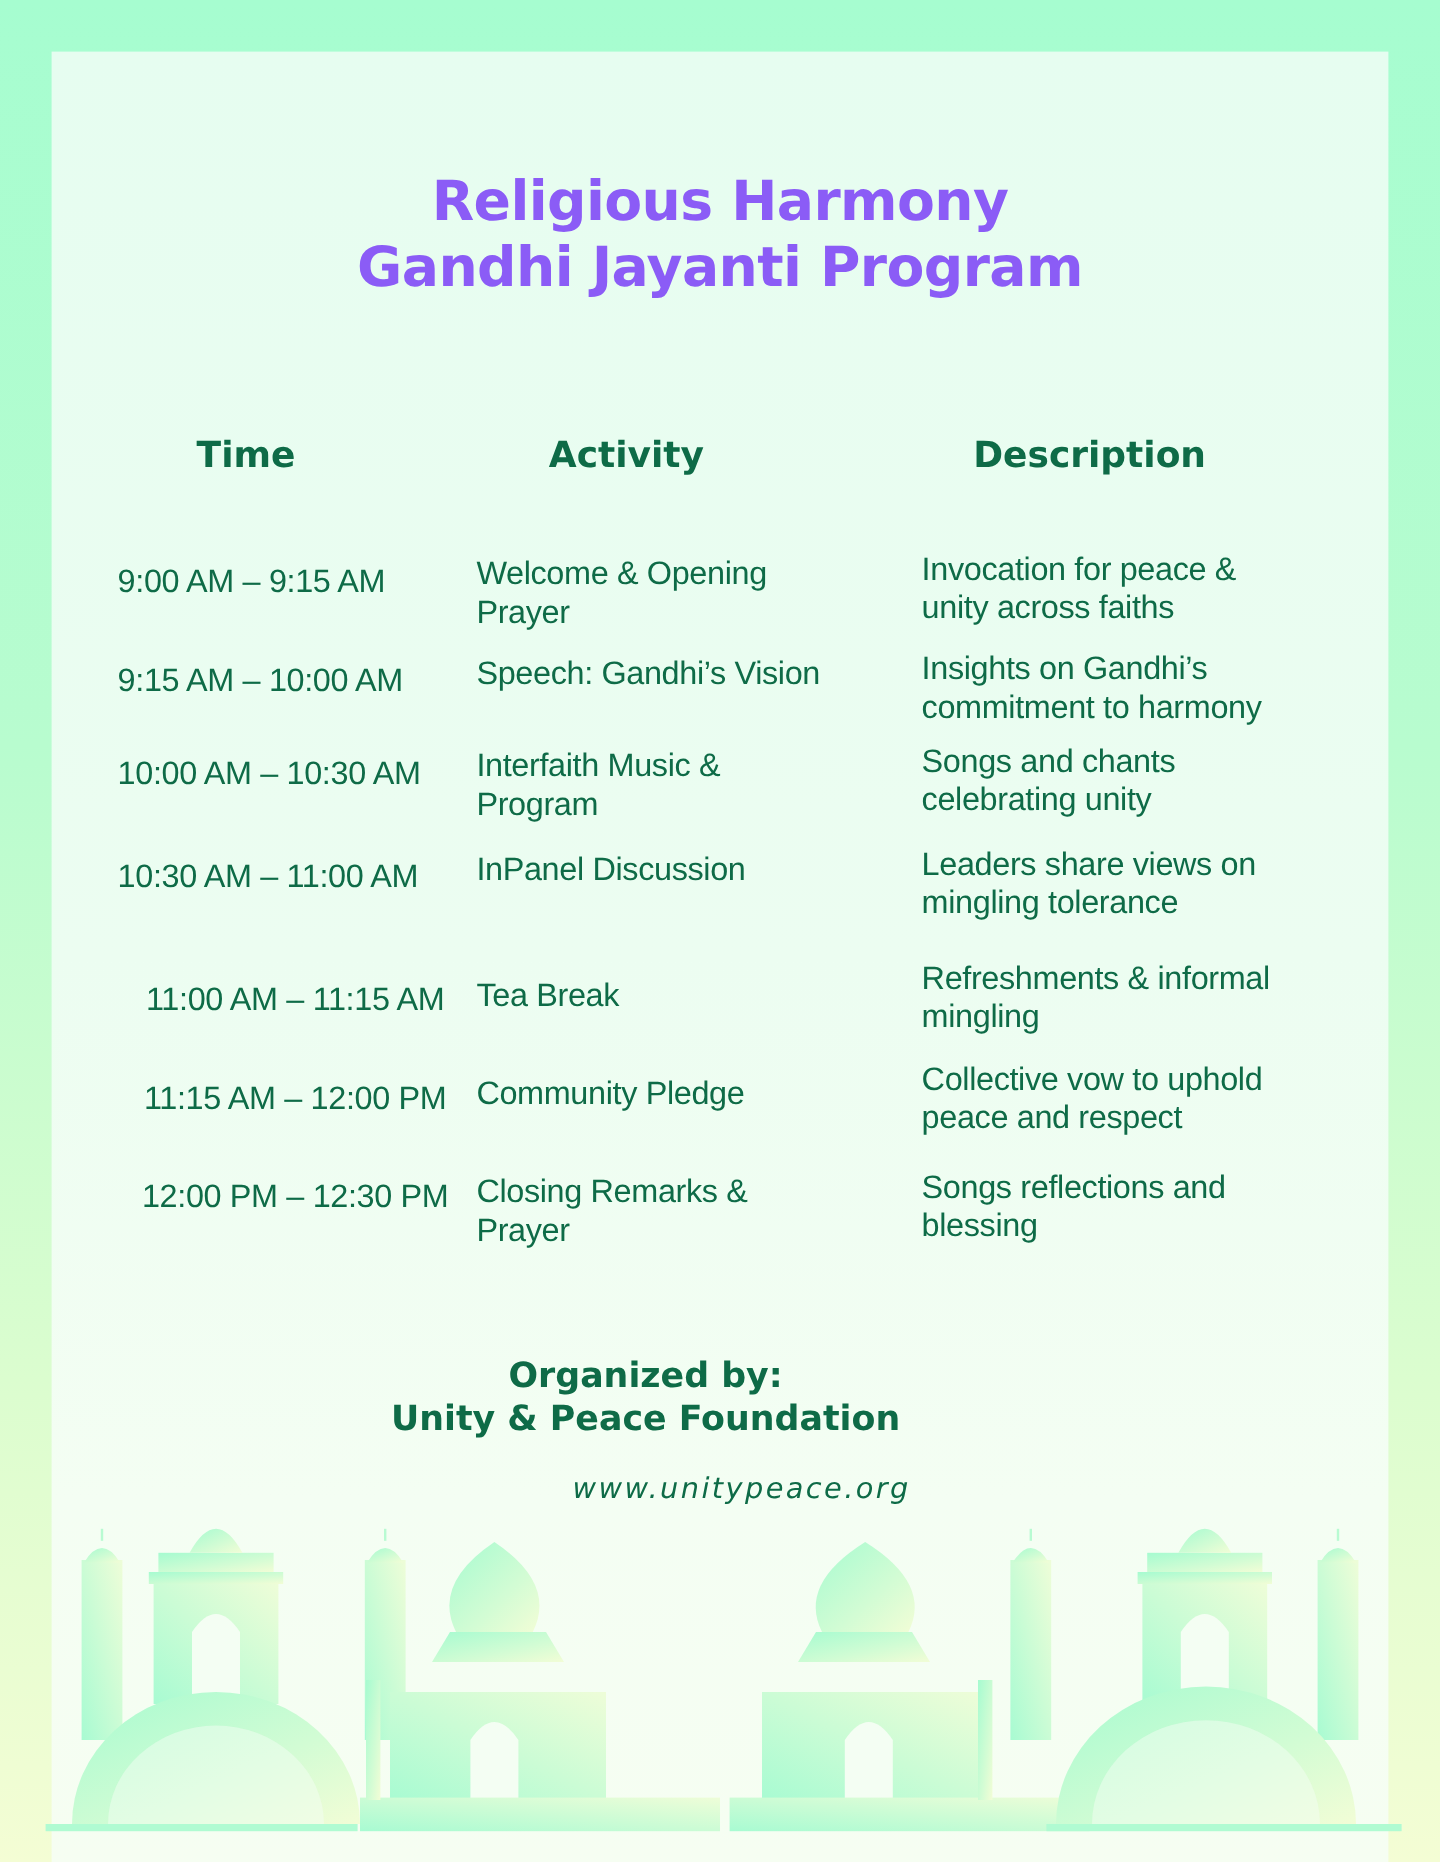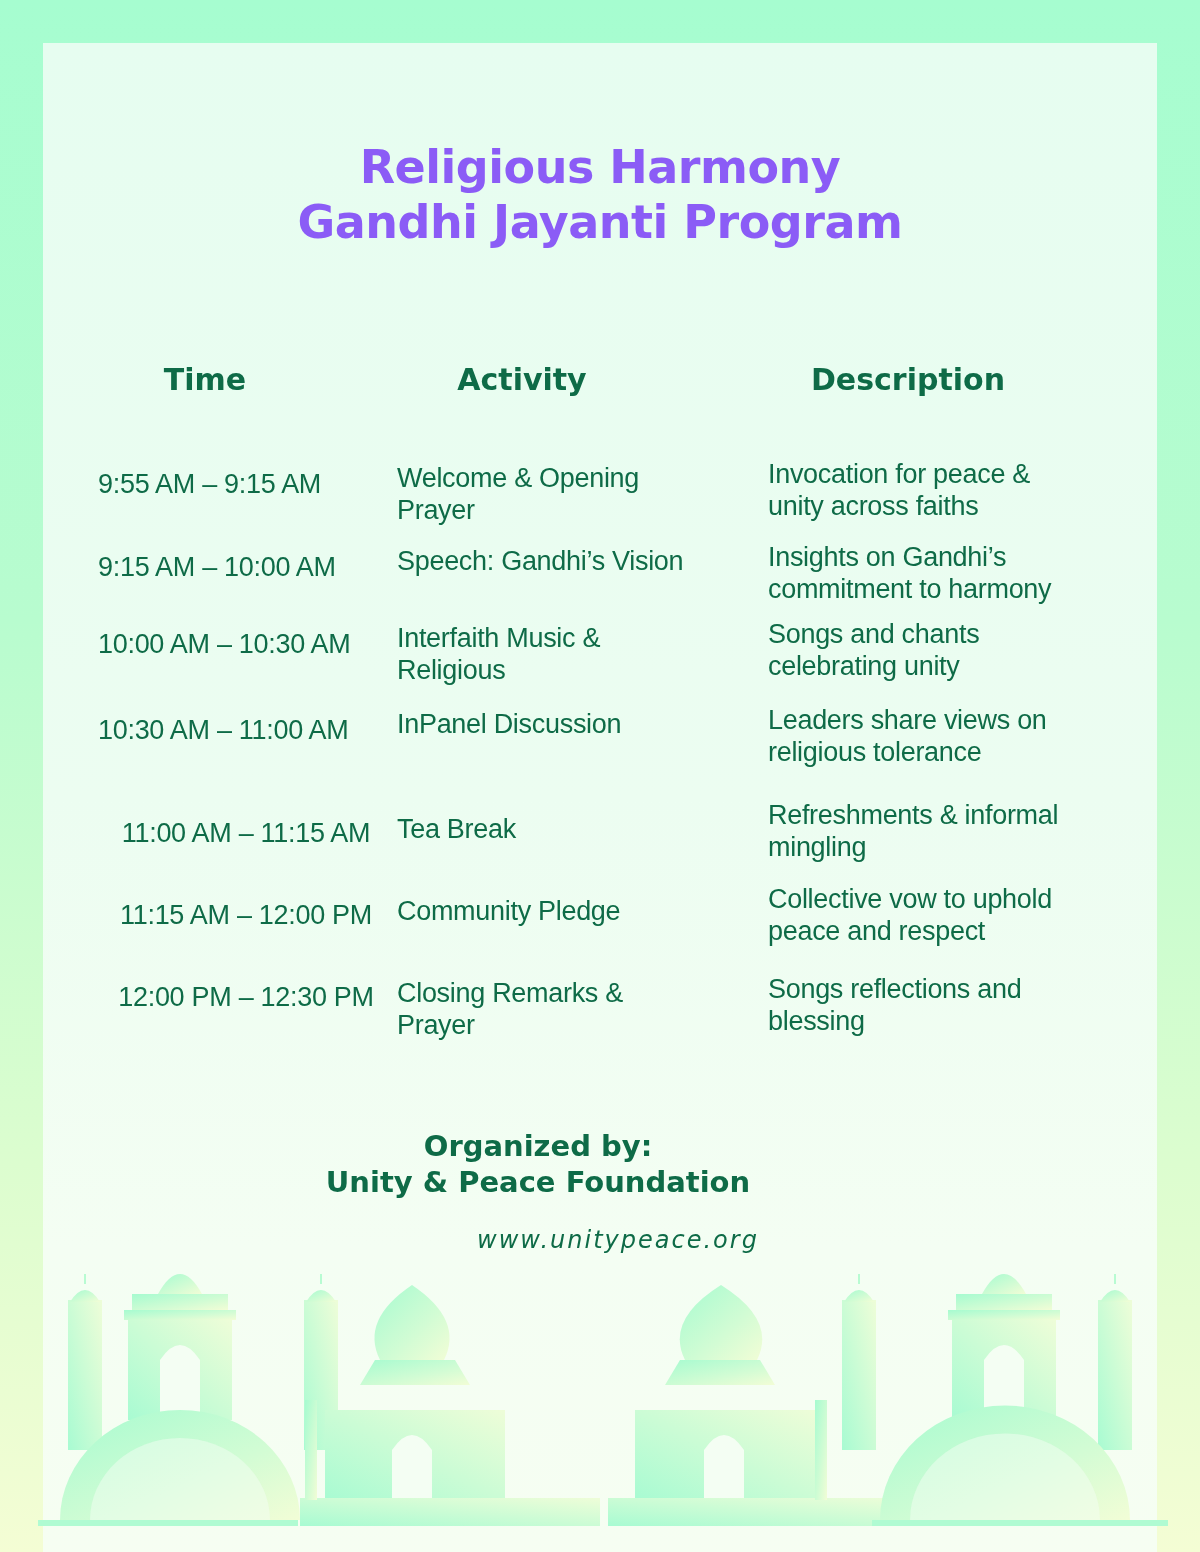--- a/index.html
+++ b/index.html
@@ -88,53 +88,53 @@
 <h1 class="title">
   <div>Religious Harmony</div>
   <div>Gandhi Jayanti Program</div>
 </h1>
 
 <div class="col-head h-time">Time</div>
 <div class="col-head h-act">Activity</div>
 <div class="col-head h-desc">Description</div>
 
 <div id="rows">
-    <div class="cell c-time" style="top: 468px;">9:55 AM – 9:15 AM</div>
+    <div class="cell c-time" style="top: 468px;">9:00 AM – 9:15 AM</div>
     <div class="cell c-act" style="top: 462px;">
       <div>Welcome &amp; Opening</div>
       <div>Prayer</div>
     </div>
     <div class="cell c-desc" style="top: 458px;">
       <div>Invocation for peace &amp;</div>
       <div>unity across faiths</div>
     </div>
     <div class="cell c-time" style="top: 551px;">9:15 AM – 10:00 AM</div>
     <div class="cell c-act" style="top: 545px;">
       <div>Speech: Gandhi’s Vision</div>
     </div>
     <div class="cell c-desc" style="top: 541px;">
       <div>Insights on Gandhi’s</div>
       <div>commitment to harmony</div>
     </div>
     <div class="cell c-time" style="top: 628px;">10:00 AM – 10:30 AM</div>
     <div class="cell c-act" style="top: 622px;">
       <div>Interfaith Music &amp;</div>
-      <div>Religious</div>
+      <div>Program</div>
     </div>
     <div class="cell c-desc" style="top: 618px;">
       <div>Songs and chants</div>
       <div>celebrating unity</div>
     </div>
     <div class="cell c-time" style="top: 714px;">10:30 AM – 11:00 AM</div>
     <div class="cell c-act" style="top: 708px;">
       <div>InPanel Discussion</div>
     </div>
     <div class="cell c-desc" style="top: 704px;">
       <div>Leaders share views on</div>
-      <div>religious tolerance</div>
+      <div>mingling tolerance</div>
     </div>
     <div class="cell c-time indent" style="top: 817px;">11:00 AM – 11:15 AM</div>
     <div class="cell c-act" style="top: 813px;">
       <div>Tea Break</div>
     </div>
     <div class="cell c-desc" style="top: 799px;">
       <div>Refreshments &amp; informal</div>
       <div>mingling</div>
     </div>
     <div class="cell c-time indent" style="top: 899px;">11:15 AM – 12:00 PM</div>

